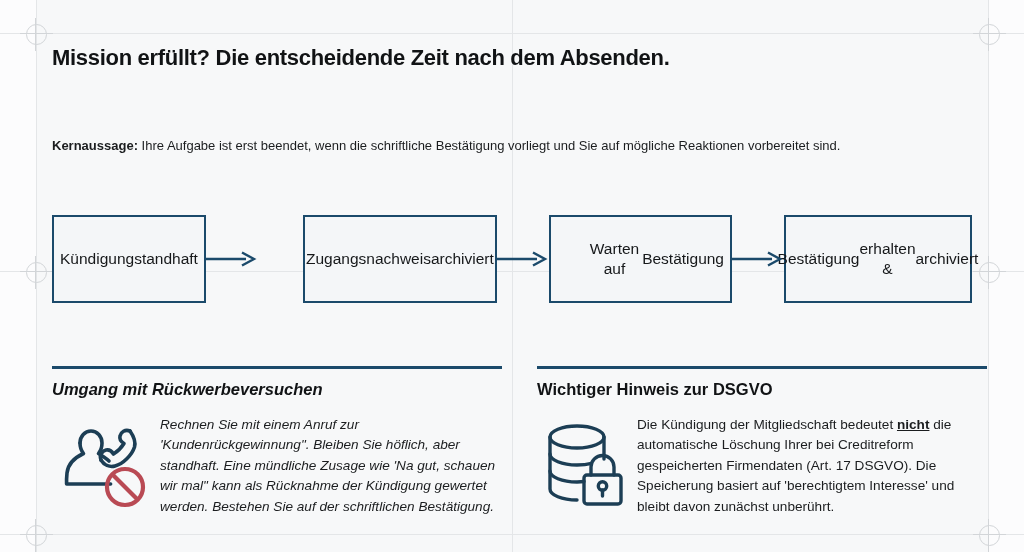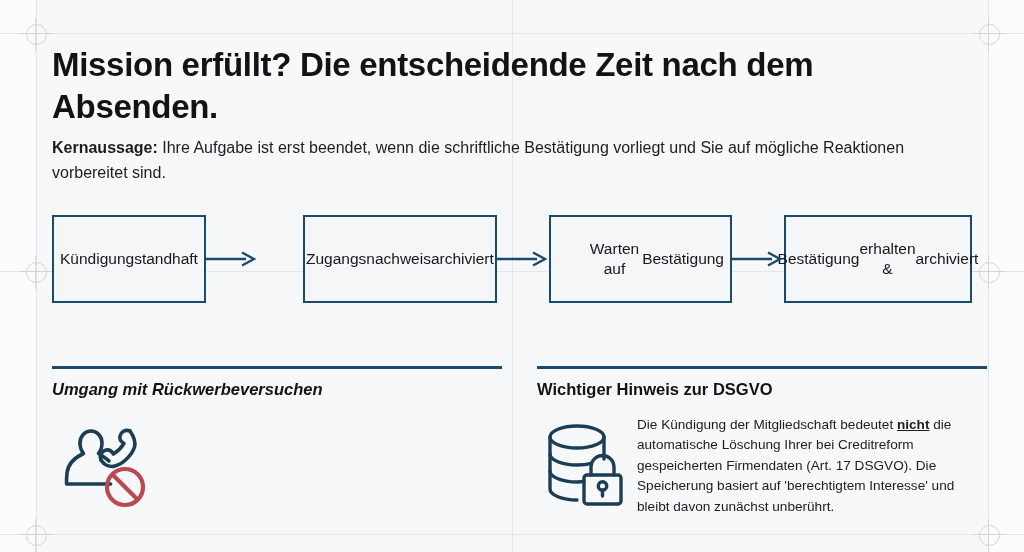--- a/index.html
+++ b/index.html
@@ -47,32 +47,32 @@
   }
   .regmark::before { left: -7px; right: -7px; top: 8px; height: 1px; }
   .regmark::after { top: -7px; bottom: -7px; left: 8px; width: 1px; }
 
   
   .headline {
     position: absolute;
     left: 52px;
     top: 44px;
     width: 820px;
-    font-size: 33px;
+    font-size: 22px;
     line-height: 1.28;
     font-weight: bold;
     color: #111315;
     letter-spacing: -0.3px;
   }
   .lede {
     position: absolute;
     left: 52px;
     top: 136px;
     width: 880px;
-    font-size: 16px;
+    font-size: 13px;
     line-height: 1.55;
     color: #1b1d1f;
   }
   .lede b { font-weight: bold; }
 
   
   .flow {
     position: absolute;
     left: 52px;
     top: 215px;
@@ -233,20 +233,21 @@
             <path d="M72 14 c-5 -2 -9 1 -10 5 c-0.8 3.5 1.5 6 4 7.5 c-2.5 4 -6.5 8 -10.5 10.5 c-1.5 -2.5 -4 -4.8 -7.5 -4 c-4 1 -7 5 -5 10"></path>
             <path d="M43 43 c3 5 8.5 7.5 14 6 c8 -2 17 -11 19.5 -19 c1.5 -5.5 -1 -11 -4.5 -16"></path>
           </g>
 
           <g stroke="#b94a54" stroke-width="4.2" fill="none">
             <circle cx="67" cy="70" r="18"></circle>
             <path d="M54.5 57.5 L79.5 82.5"></path>
           </g>
         </svg>
       </div>
+      <div class="panel-text">Rechnen Sie mit einem Anruf zur 'Kundenrückgewinnung". Bleiben Sie höflich, aber standhaft. Eine mündliche Zusage wie 'Na gut, schauen wir mal" kann als Rücknahme der Kündigung gewertet werden. Bestehen Sie auf der schriftlichen Bestätigung.</div>
     </div>
   </div>
 
   <div class="panel right">
     <div class="rule"></div>
     <div class="panel-title">Wichtiger Hinweis zur DSGVO</div>
     <div class="panel-body">
       <div class="panel-icon">
         <svg width="92" height="96" viewBox="0 0 92 96" aria-hidden="true">
           <g stroke="#1c3e55" stroke-width="3.4" fill="none" stroke-linecap="round">

